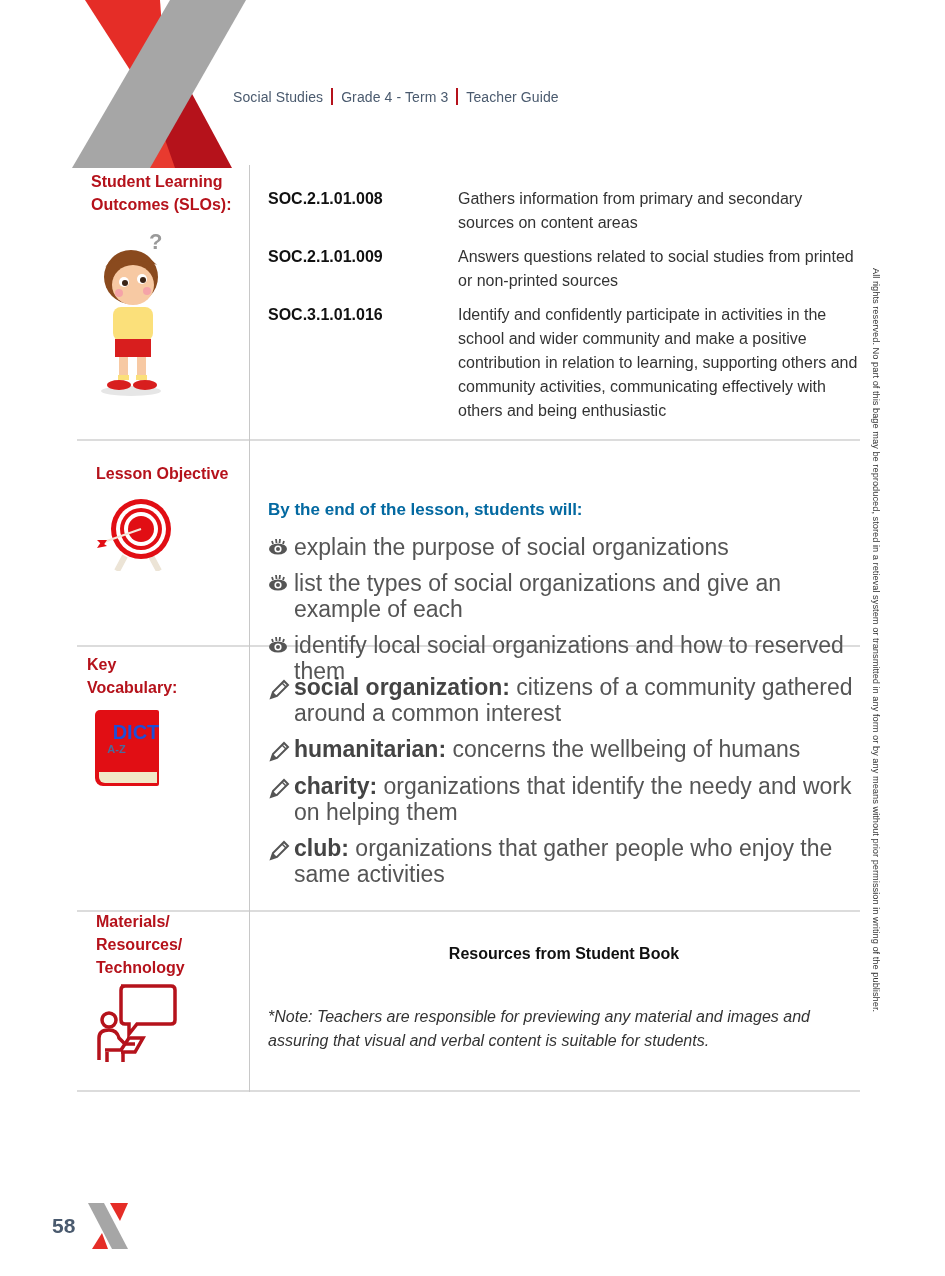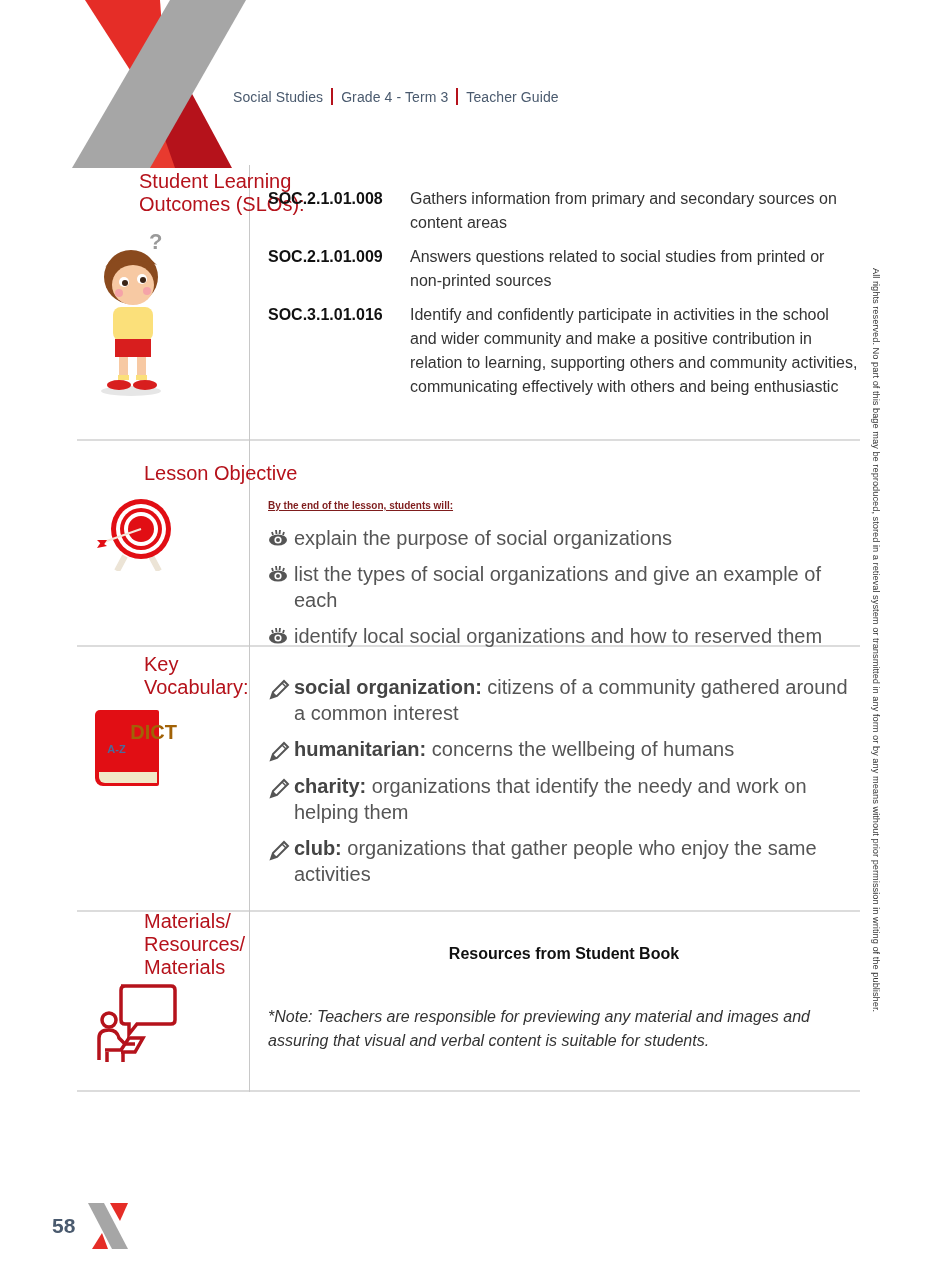--- a/index.html
+++ b/index.html
@@ -11,29 +11,29 @@
   .header-text .sep { display: inline-block; width: 2px; height: 17px; background: #b5121b; vertical-align: -3px; margin: 0 8px; }
 
   .grid { position: absolute; left: 77px; top: 165px; width: 783px; }
   .row { position: relative; border-bottom: 2px solid #dcdcdc; }
   .vline { position: absolute; left: 172px; top: 0; bottom: -2px; width: 1px; background: #c8c8c8; }
   .row-1 { height: 276px; }
   .row-2 { height: 206px; }
   .row-3 { height: 265px; }
   .row-4 { height: 180px; }
 
-  .label { position: absolute; left: 14px; color: #b5121b; font-weight: normal; font-size: 20px; line-height: 23px; margin-left: 48px; }
+  .label { position: absolute; left: 14px; color: #b5121b; font-weight: bold; font-size: 16px; line-height: 23px; }
   .right { position: absolute; left: 191px; right: 0; }
 
   .slo { display: flex; font-size: 16px; line-height: 24px; margin-bottom: 10px; }
   .slo .code { width: 142px; font-weight: bold; color: #111; flex-shrink: 0; }
-  .slo .desc { color: #333; }
-
-  .obj-intro { font-weight: bold; font-size: 10px; color: #7f1d1d; text-decoration: underline; }
-  .bullet { display: flex; font-size: 20px; line-height: 26px; color: #555; margin-top: 10px; }
+  .slo .desc { color: #333; margin-left: 48px; }
+
+  .obj-intro { font-weight: bold; font-size: 17px; color: #0369a1; }
+  .bullet { display: flex; font-size: 23px; line-height: 26px; color: #555; margin-top: 10px; }
   .bullet .ico { width: 26px; flex-shrink: 0; display: inline-flex; align-items: flex-start; padding-top: 5px; }
   .bullet b { color: #444; }
 
   .res-title { font-weight: bold; font-size: 16px; color: #111; text-align: center; }
   .note { font-style: italic; font-size: 16px; line-height: 24px; color: #333; margin-top: 42px; }
 
   .copyright { position: absolute; left: 869px; top: 268px; width: 12px; height: 740px; }
   .copyright span { position: absolute; left: 0; top: 0; transform-origin: 0 0; transform: translate(12px, 0) rotate(90deg); white-space: nowrap; font-size: 9.3px; color: #333; }
 
   .page-num { position: absolute; left: 52px; top: 1214px; font-size: 21px; font-weight: bold; color: #4a5a6e; }
@@ -147,28 +147,28 @@
               </svg>
             </span>
           <span>identify local social organizations and how to reserved them</span>
         </div>
       </div>
     </div>
   </div>
 
   <div class="row row-3">
     <div class="vline"></div>
-    <div class="label" style="top:6px;left:19px">
+    <div class="label" style="top:6px;left:10px">
       <div>Key</div>
       <div>Vocabulary:</div>
     </div>
     <div style="position:absolute;left:18px;top:63px;width:64px;height:76px">
       <div style="position:absolute;left:0;top:0;width:64px;height:76px;background:#e10e14;border-radius:5px 2px 2px 8px"></div>
       <div style="position:absolute;left:4px;top:62px;width:58px;height:11px;background:#f1e8c8;border-radius:0 0 0 6px"></div>
-      <div style="position:absolute;left:0;top:11px;width:82px;text-align:right;color:#a16207;font-weight:bold;font-size:20px;line-height:22px">DICT</div>
+      <div style="position:absolute;left:0;top:11px;width:82px;text-align:center;color:#1d4ed8;font-weight:bold;font-size:20px;line-height:22px">DICT</div>
       <div style="position:absolute;left:0;top:33px;width:43px;text-align:center;color:#4b6a9b;font-weight:bold;font-size:11px">A-Z</div>
     </div>
     <div class="right" style="top:27px">
       <div class="bullet" style="margin-top:0">
         <span class="ico">
             <svg width="22" height="22" viewBox="0 0 22 22">
               <path d="M3 19 L5 13 L16 2 L20 6 L9 17 Z" fill="none" stroke="#555" stroke-width="2"></path>
               <path d="M3 19 L5 13 L9 17 Z" fill="#555"></path>
               <path d="M14 4 L18 8" stroke="#555" stroke-width="1.5"></path>
             </svg>
@@ -206,21 +206,21 @@
         <span><b>club:</b><span> organizations that gather people who enjoy the same activities</span></span>
       </div>
     </div>
   </div>
 
   <div class="row row-4">
     <div class="vline"></div>
     <div class="label" style="top:-2px;left:19px">
       <div>Materials/</div>
       <div>Resources/</div>
-      <div>Materials</div>
+      <div>Technology</div>
     </div>
     <svg style="position:absolute;left:18px;top:70px;width:82px;height:82px" viewBox="0 0 82 82">
       <path d="M26 4 H76 Q80 4 80 8 V38 Q80 42 76 42 H42 L34 52 V42 H30 Q26 42 26 38 V8 Q26 4 30 4 Z" fill="none" stroke="#b5121b" stroke-width="3.5"></path>
       <circle cx="14" cy="38" r="7" fill="none" stroke="#b5121b" stroke-width="3.5"></circle>
       <path d="M4 78 V56 Q4 48 14 48 Q22 48 24 56 L30 62 H40" fill="none" stroke="#b5121b" stroke-width="3.5"></path>
       <path d="M10 68 H26 L34 56 H48 L40 70 H26" fill="none" stroke="#b5121b" stroke-width="3.5"></path>
       <path d="M12 70 V80 M28 70 V80" stroke="#b5121b" stroke-width="3.5"></path>
     </svg>
     <div class="right" style="top:33px">
       <div class="res-title">Resources from Student Book</div>

